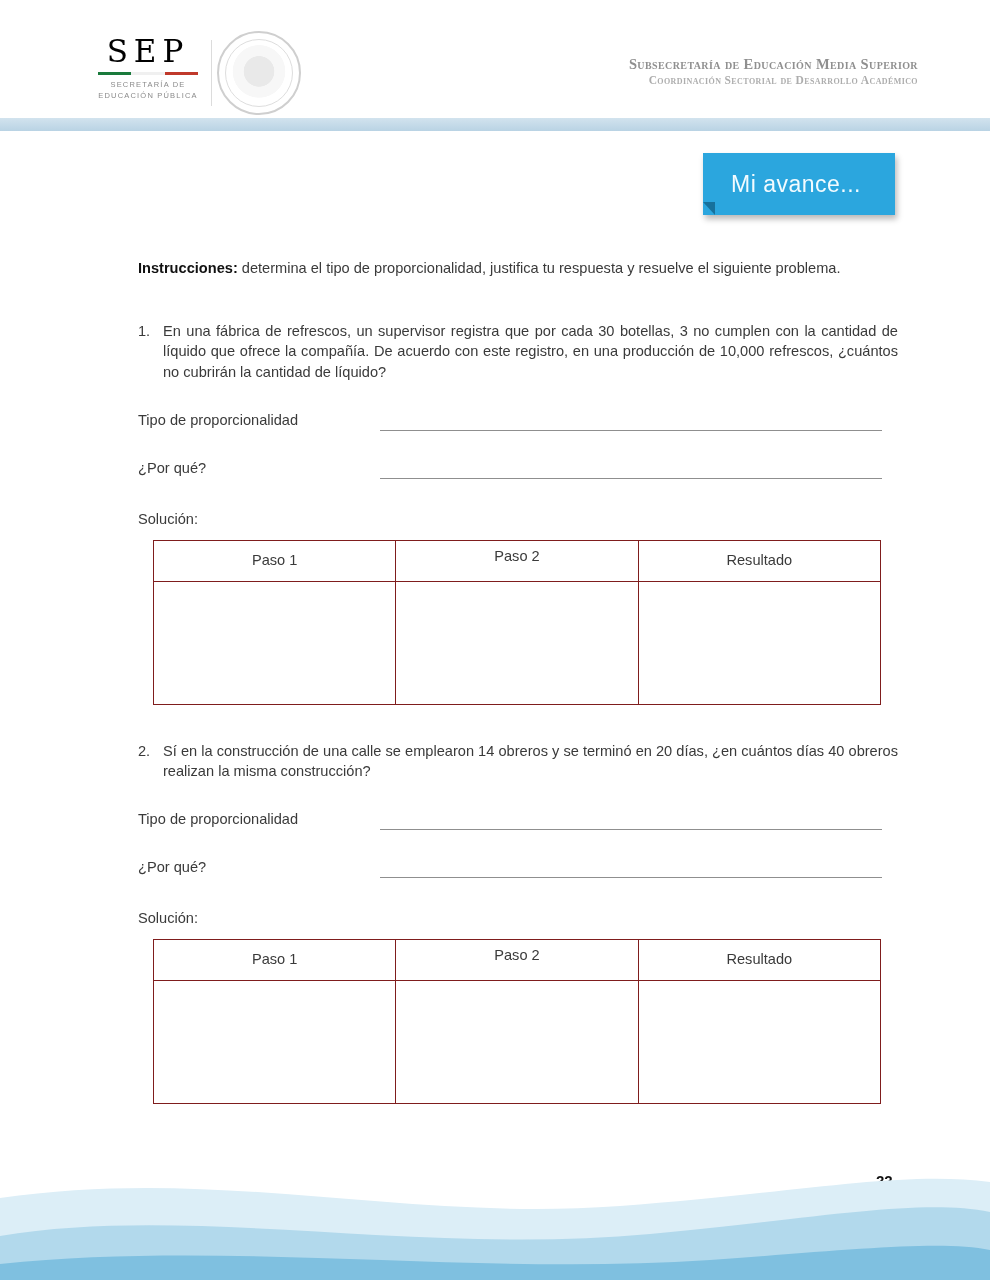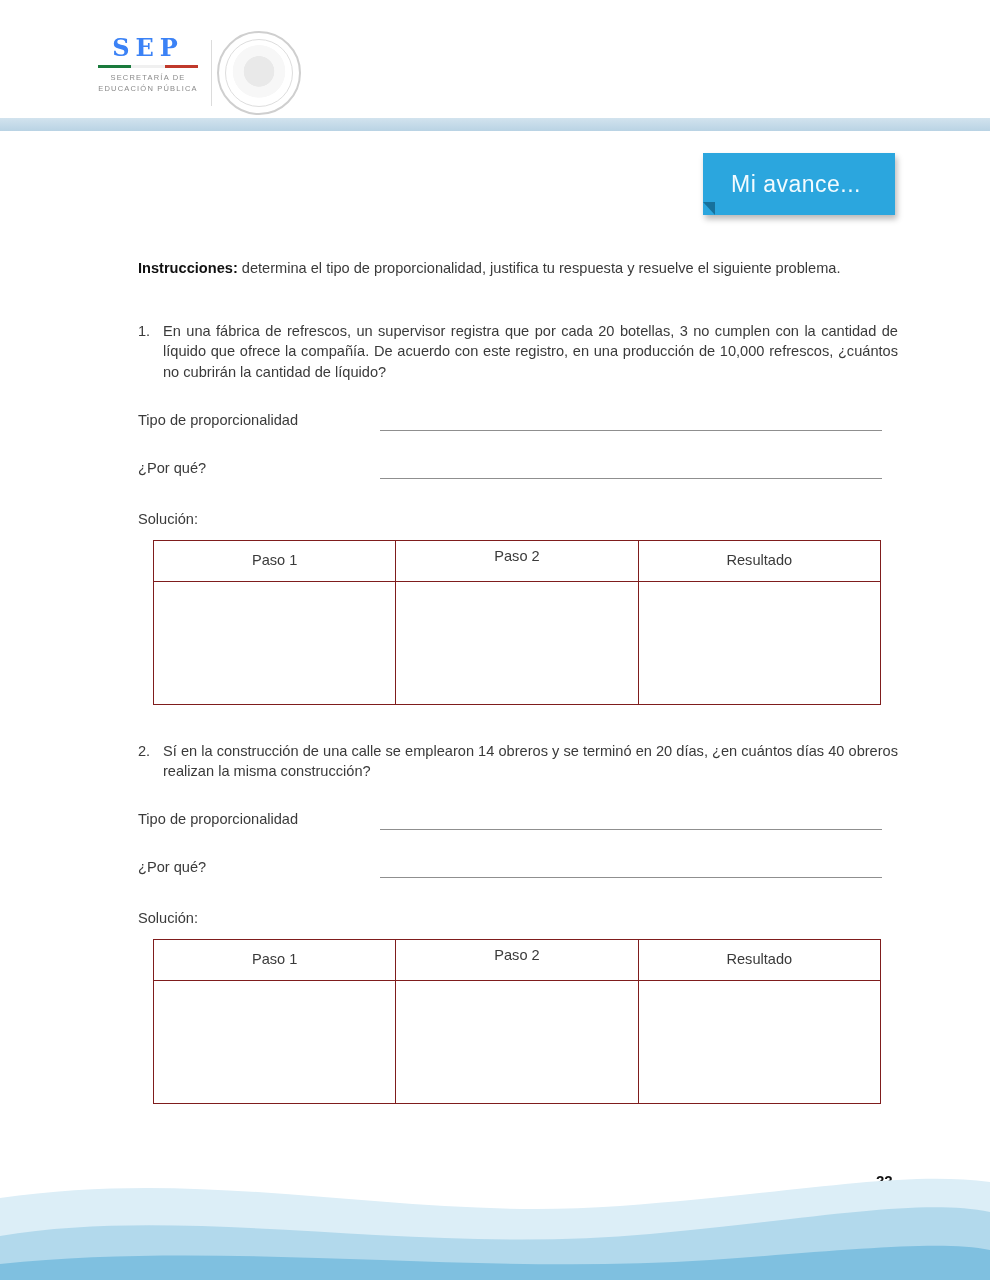--- a/index.html
+++ b/index.html
@@ -4,21 +4,21 @@
 <style>
   html,body{margin:0;padding:0;background:#ffffff;}
   .page{
     position:relative;width:990px;height:1280px;background:#fff;overflow:hidden;
     font-family:"Liberation Sans",sans-serif;color:#3a3a3a;
   }
 
   
   .top-header{position:absolute;top:0;left:0;width:990px;height:118px;background:#fff;}
   .sep-logo{position:absolute;left:92px;top:36px;width:112px;text-align:center;}
-  .sep-text{font-family:"DejaVu Serif","Liberation Serif",serif;font-size:24px;letter-spacing:6px;color:#3b82f6;line-height:1;font-weight:bold;}
+  .sep-text{font-family:"DejaVu Serif","Liberation Serif",serif;font-size:31px;letter-spacing:6px;color:#000000;line-height:1;}
   .flag-line{display:flex;height:3px;margin:5px 6px 4px 6px;}
   .flag-line .g{flex:1;background:#1a7a3c;}
   .flag-line .w{flex:1;background:#f0f0f0;}
   .flag-line .r{flex:1;background:#c0392b;}
   .sep-sub{font-size:7.5px;letter-spacing:1.2px;color:#8a8a8a;line-height:1.5;}
   .divider-v{position:absolute;left:211px;top:40px;width:1px;height:66px;background:#dcdcdc;}
   .coat{position:absolute;left:217px;top:31px;width:84px;height:84px;border-radius:50%;
     border:2px solid #cfcfcf;box-sizing:border-box;
     background:radial-gradient(circle at 50% 48%, #e9e9e9 0 26%, #f7f7f7 27% 45%, transparent 46%);}
   .coat-inner{position:absolute;inset:6px;border-radius:50%;border:1px solid #dedede;}
@@ -78,36 +78,40 @@
       </div>
       <div class="sep-sub">
         <div>SECRETARÍA DE</div>
         <div>EDUCACIÓN PÚBLICA</div>
       </div>
     </div>
     <div class="divider-v"></div>
     <div class="coat">
       <div class="coat-inner"></div>
     </div>
+    <div class="header-right">
+      <div class="hr1">Subsecretaría de Educación Media Superior</div>
+      <div class="hr2">Coordinación Sectorial de Desarrollo Académico</div>
+    </div>
   </header>
   <div class="blue-bar"></div>
 
   <div class="ribbon-blue">
     <span>Mi avance...</span>
   </div>
   <div class="ribbon-fold"></div>
 
   <main class="content">
 
     <p class="instructions"><strong>Instrucciones:</strong><span> determina el tipo de proporcionalidad, justifica tu respuesta y resuelve el siguiente problema.</span></p>
 
     <section class="problem">
       <div class="problem-row">
         <span class="pnum">1.</span>
-        <p class="ptext">En una fábrica de refrescos, un supervisor registra que por cada 20 botellas, 3 no cumplen con la cantidad de líquido que ofrece la compañía. De acuerdo con este registro, en una producción de 10,000 refrescos, ¿cuántos no cubrirán la cantidad de líquido?</p>
+        <p class="ptext">En una fábrica de refrescos, un supervisor registra que por cada 30 botellas, 3 no cumplen con la cantidad de líquido que ofrece la compañía. De acuerdo con este registro, en una producción de 10,000 refrescos, ¿cuántos no cubrirán la cantidad de líquido?</p>
       </div>
       <div class="field-row">
         <span class="flabel">Tipo de proporcionalidad</span>
         <span class="fline"></span>
       </div>
       <div class="field-row">
         <span class="flabel">¿Por qué?</span>
         <span class="fline"></span>
       </div>
       <p class="sol">Solución:</p>

